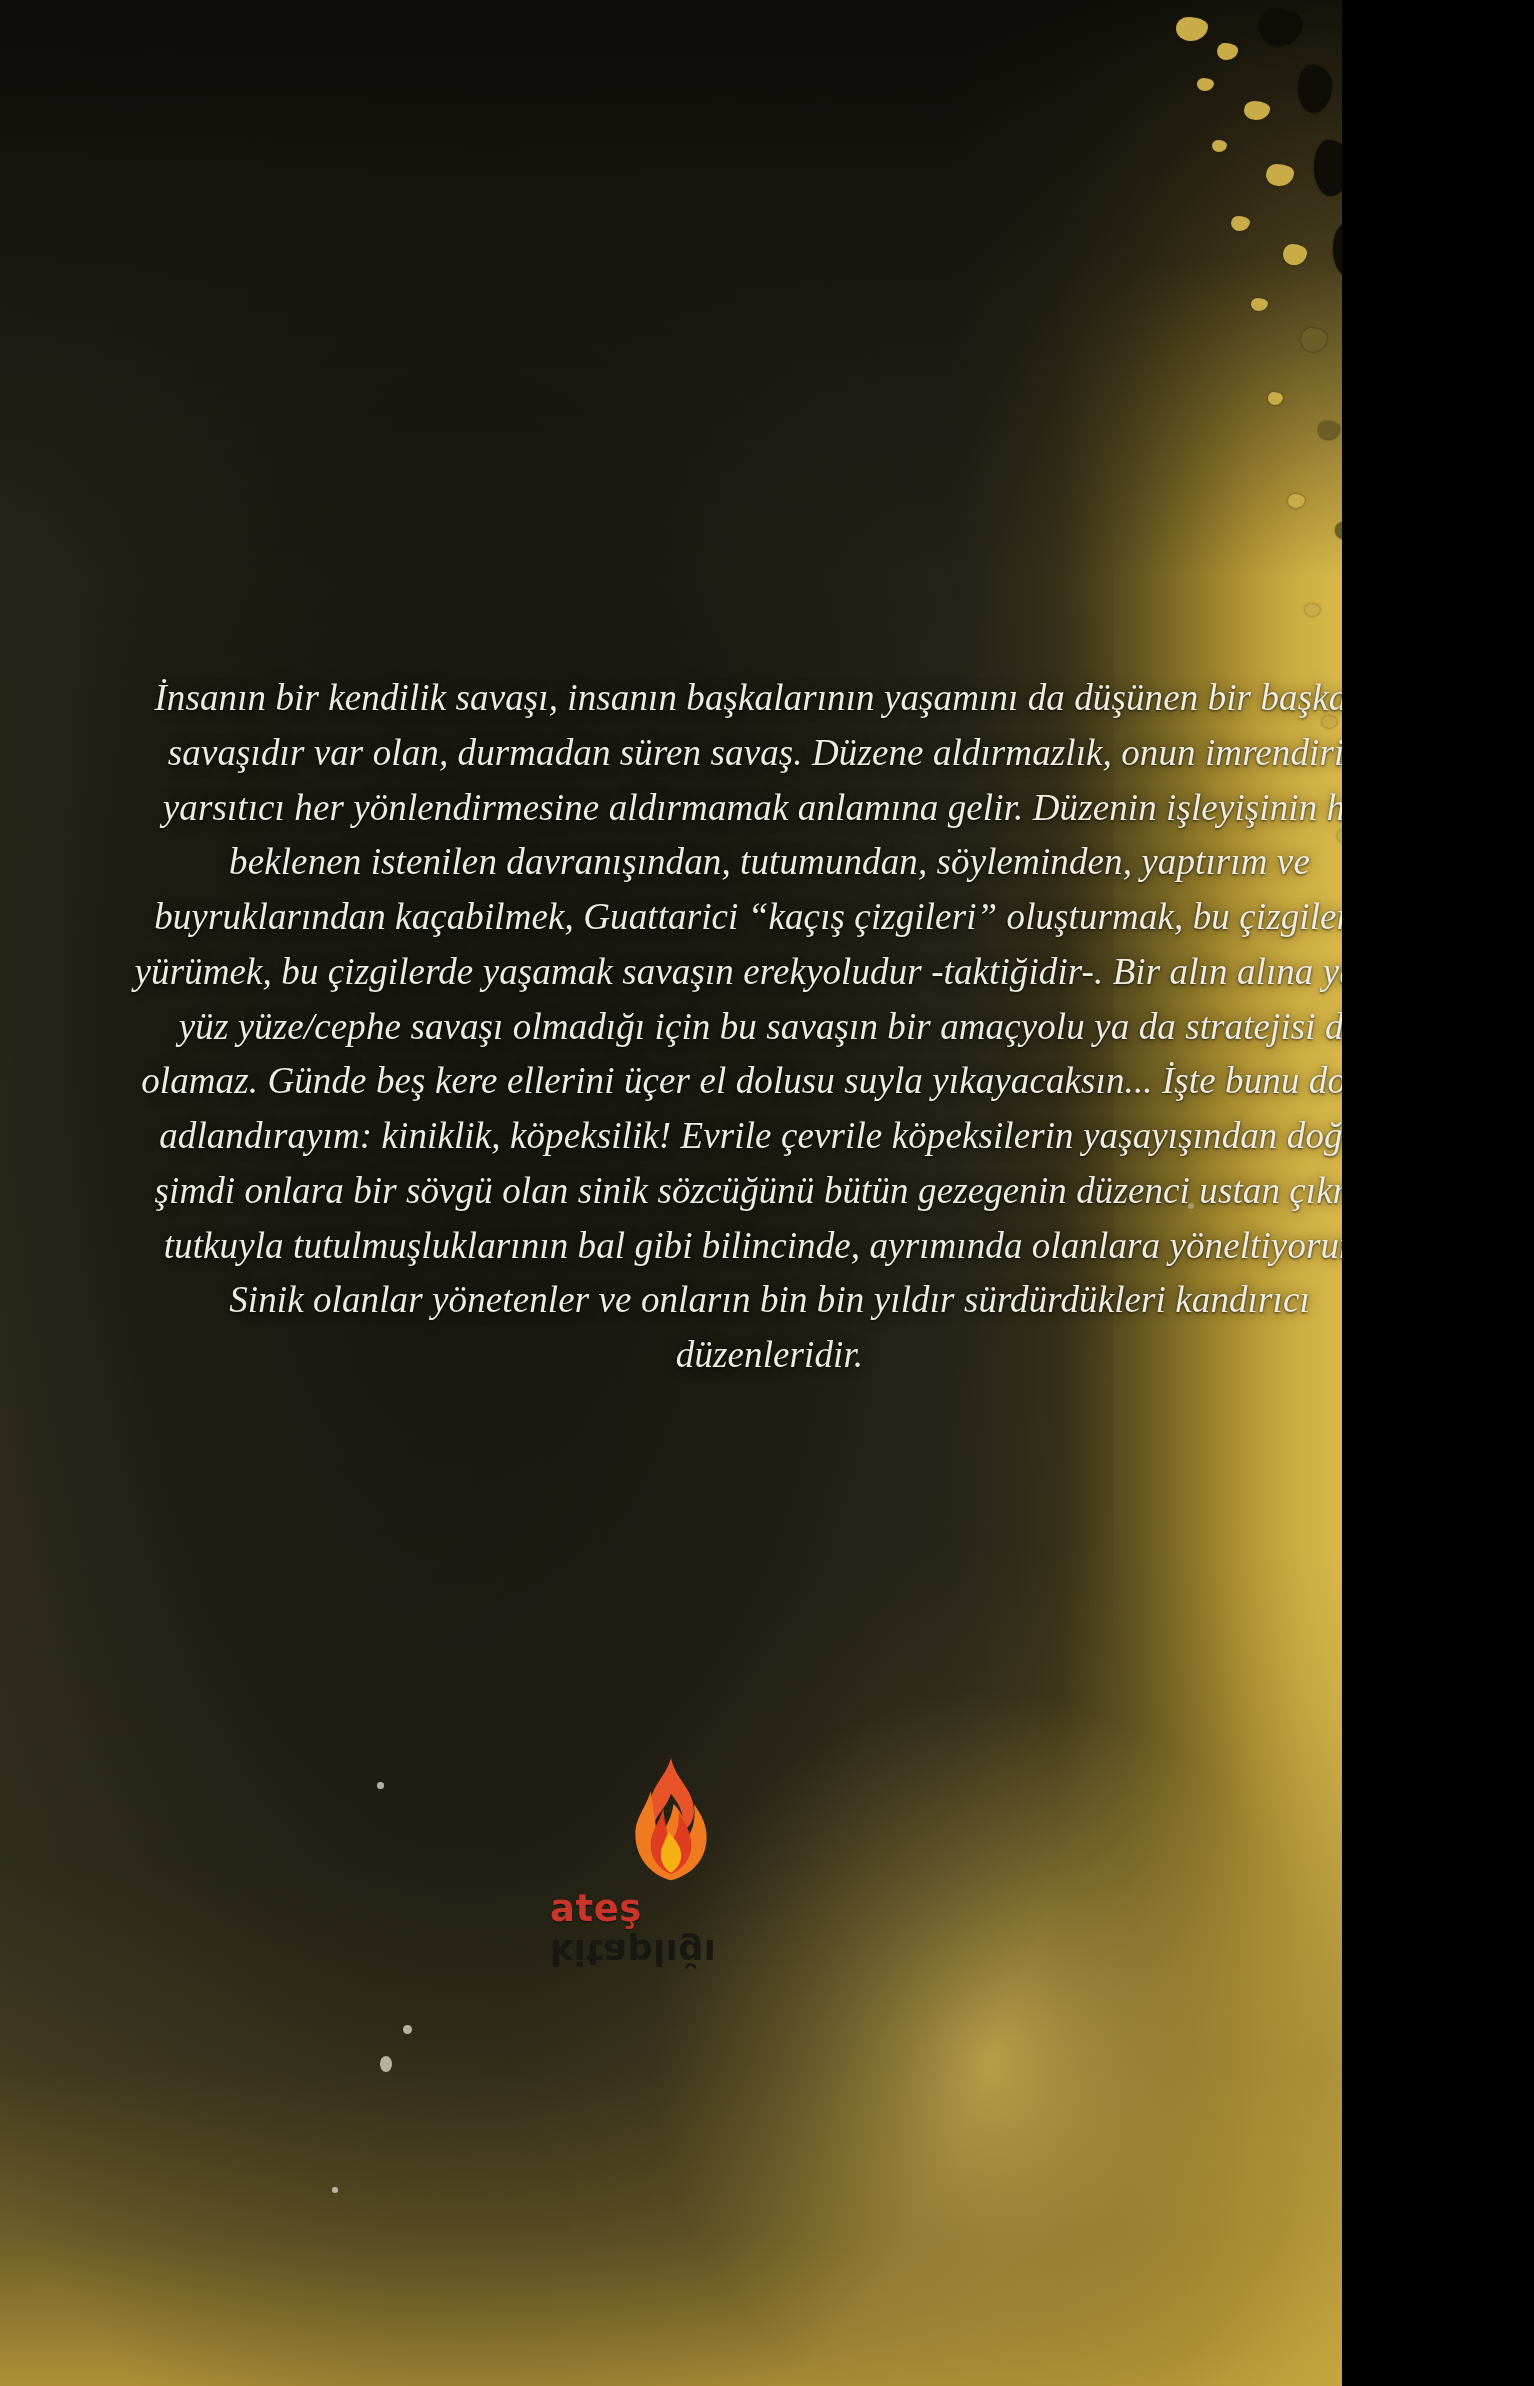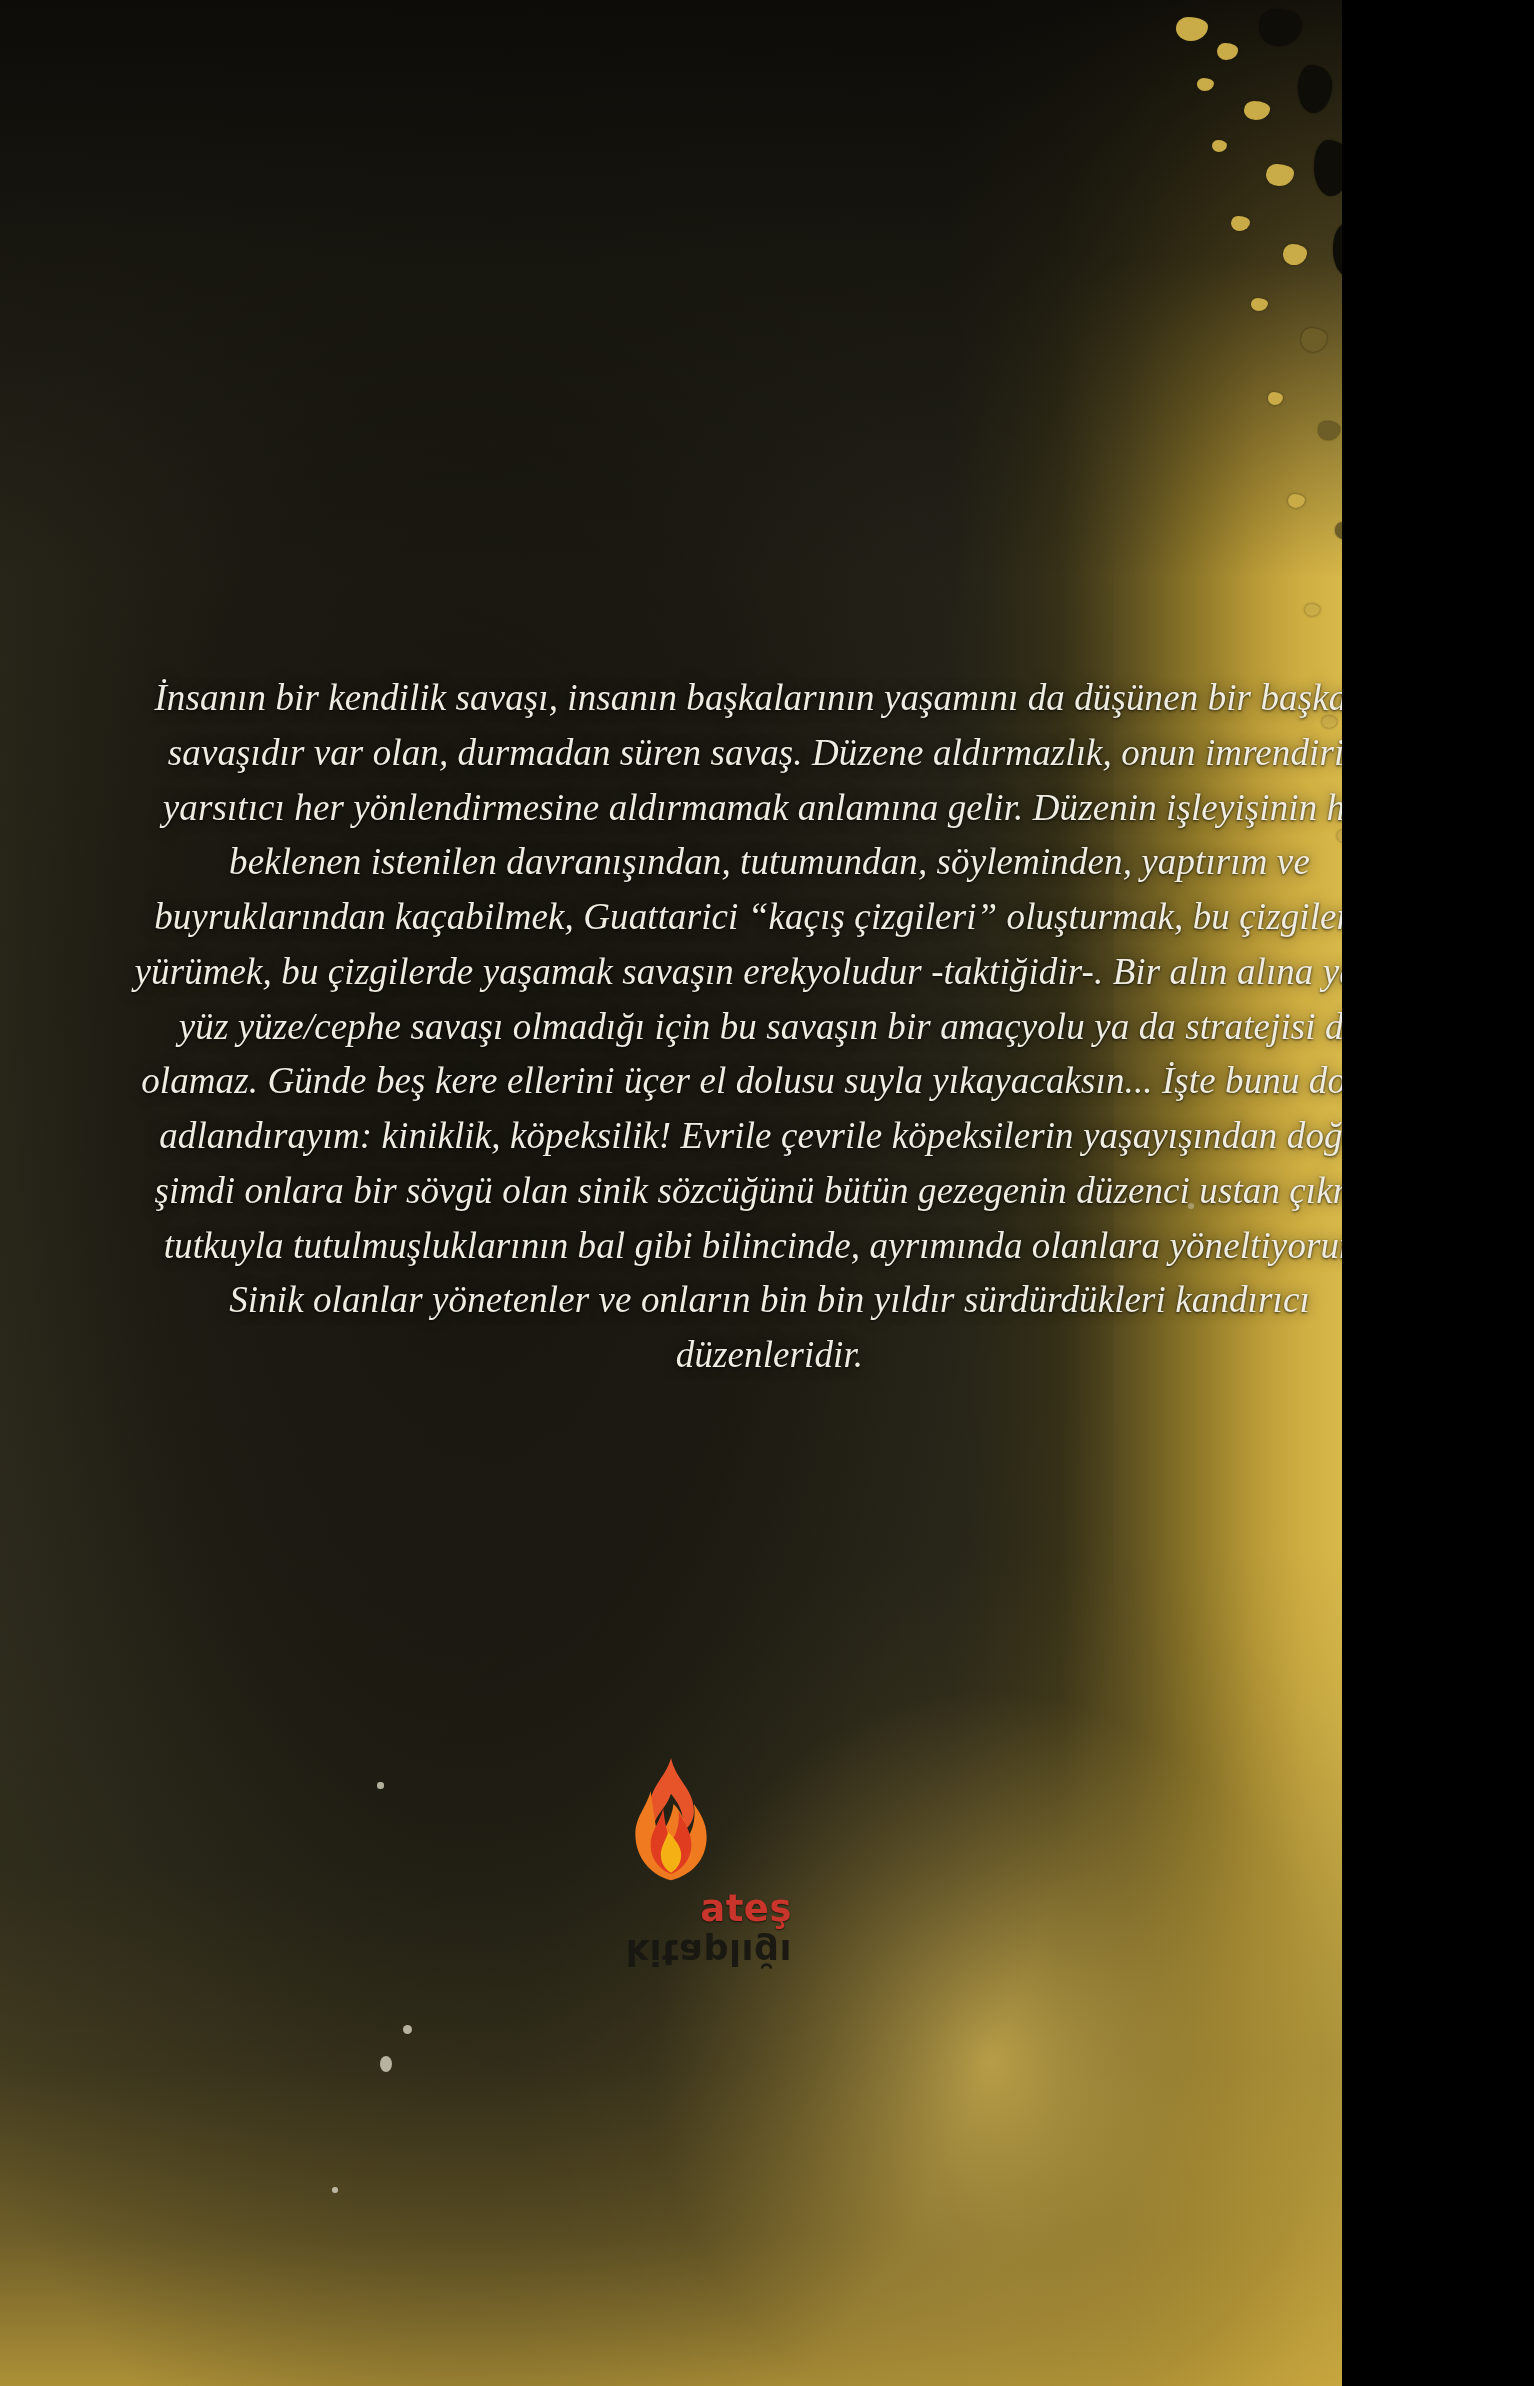--- a/index.html
+++ b/index.html
@@ -110,21 +110,21 @@
     text-shadow: 0 0.9px 2.8px rgba(0,0,0,0.75), 0 0 13px rgba(0,0,0,0.5);
   }
 
   
   .logo {
     position: absolute;
     left: 50%;
     top: 1753px;
     transform: translateX(-50%);
     width: 242px;
-    text-align: right;
+    text-align: left;
   }
   .flame-wrap {
     height: 140px;
     display: flex;
     align-items: flex-end;
     justify-content: center;
   }
   .logo-word {
     margin-top: -5.6px;
     font-family: "DejaVu Sans", sans-serif;

